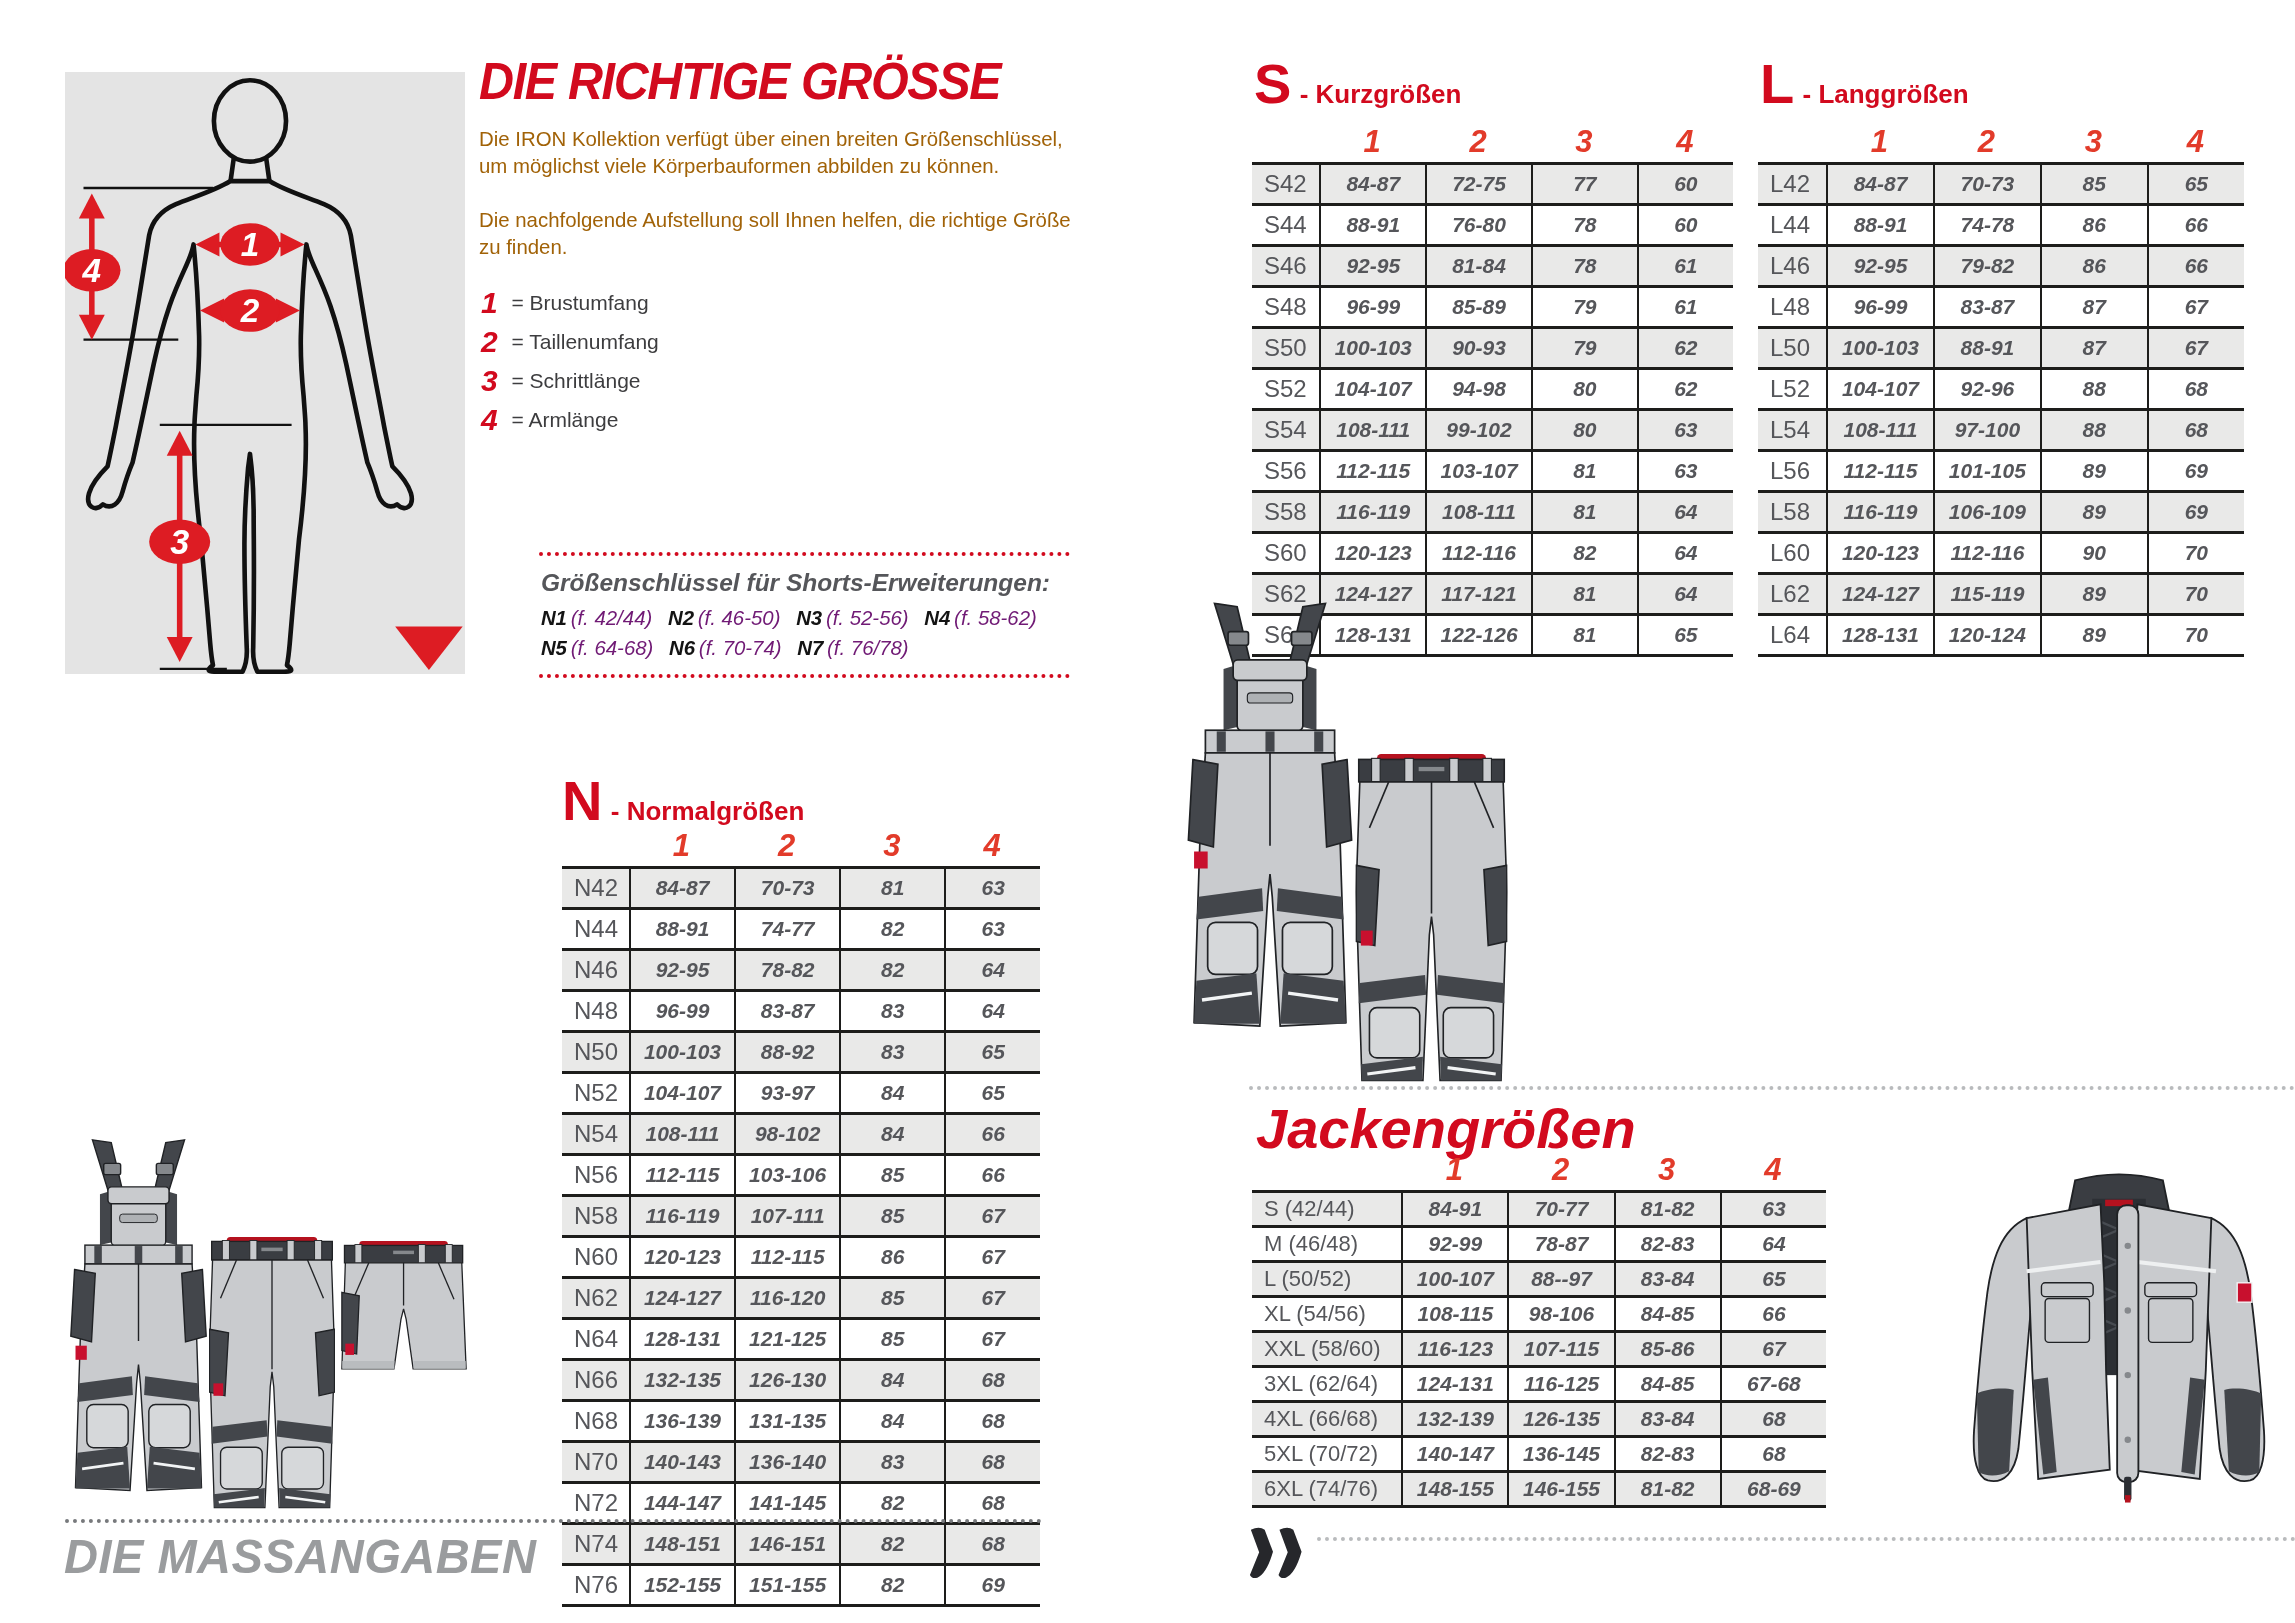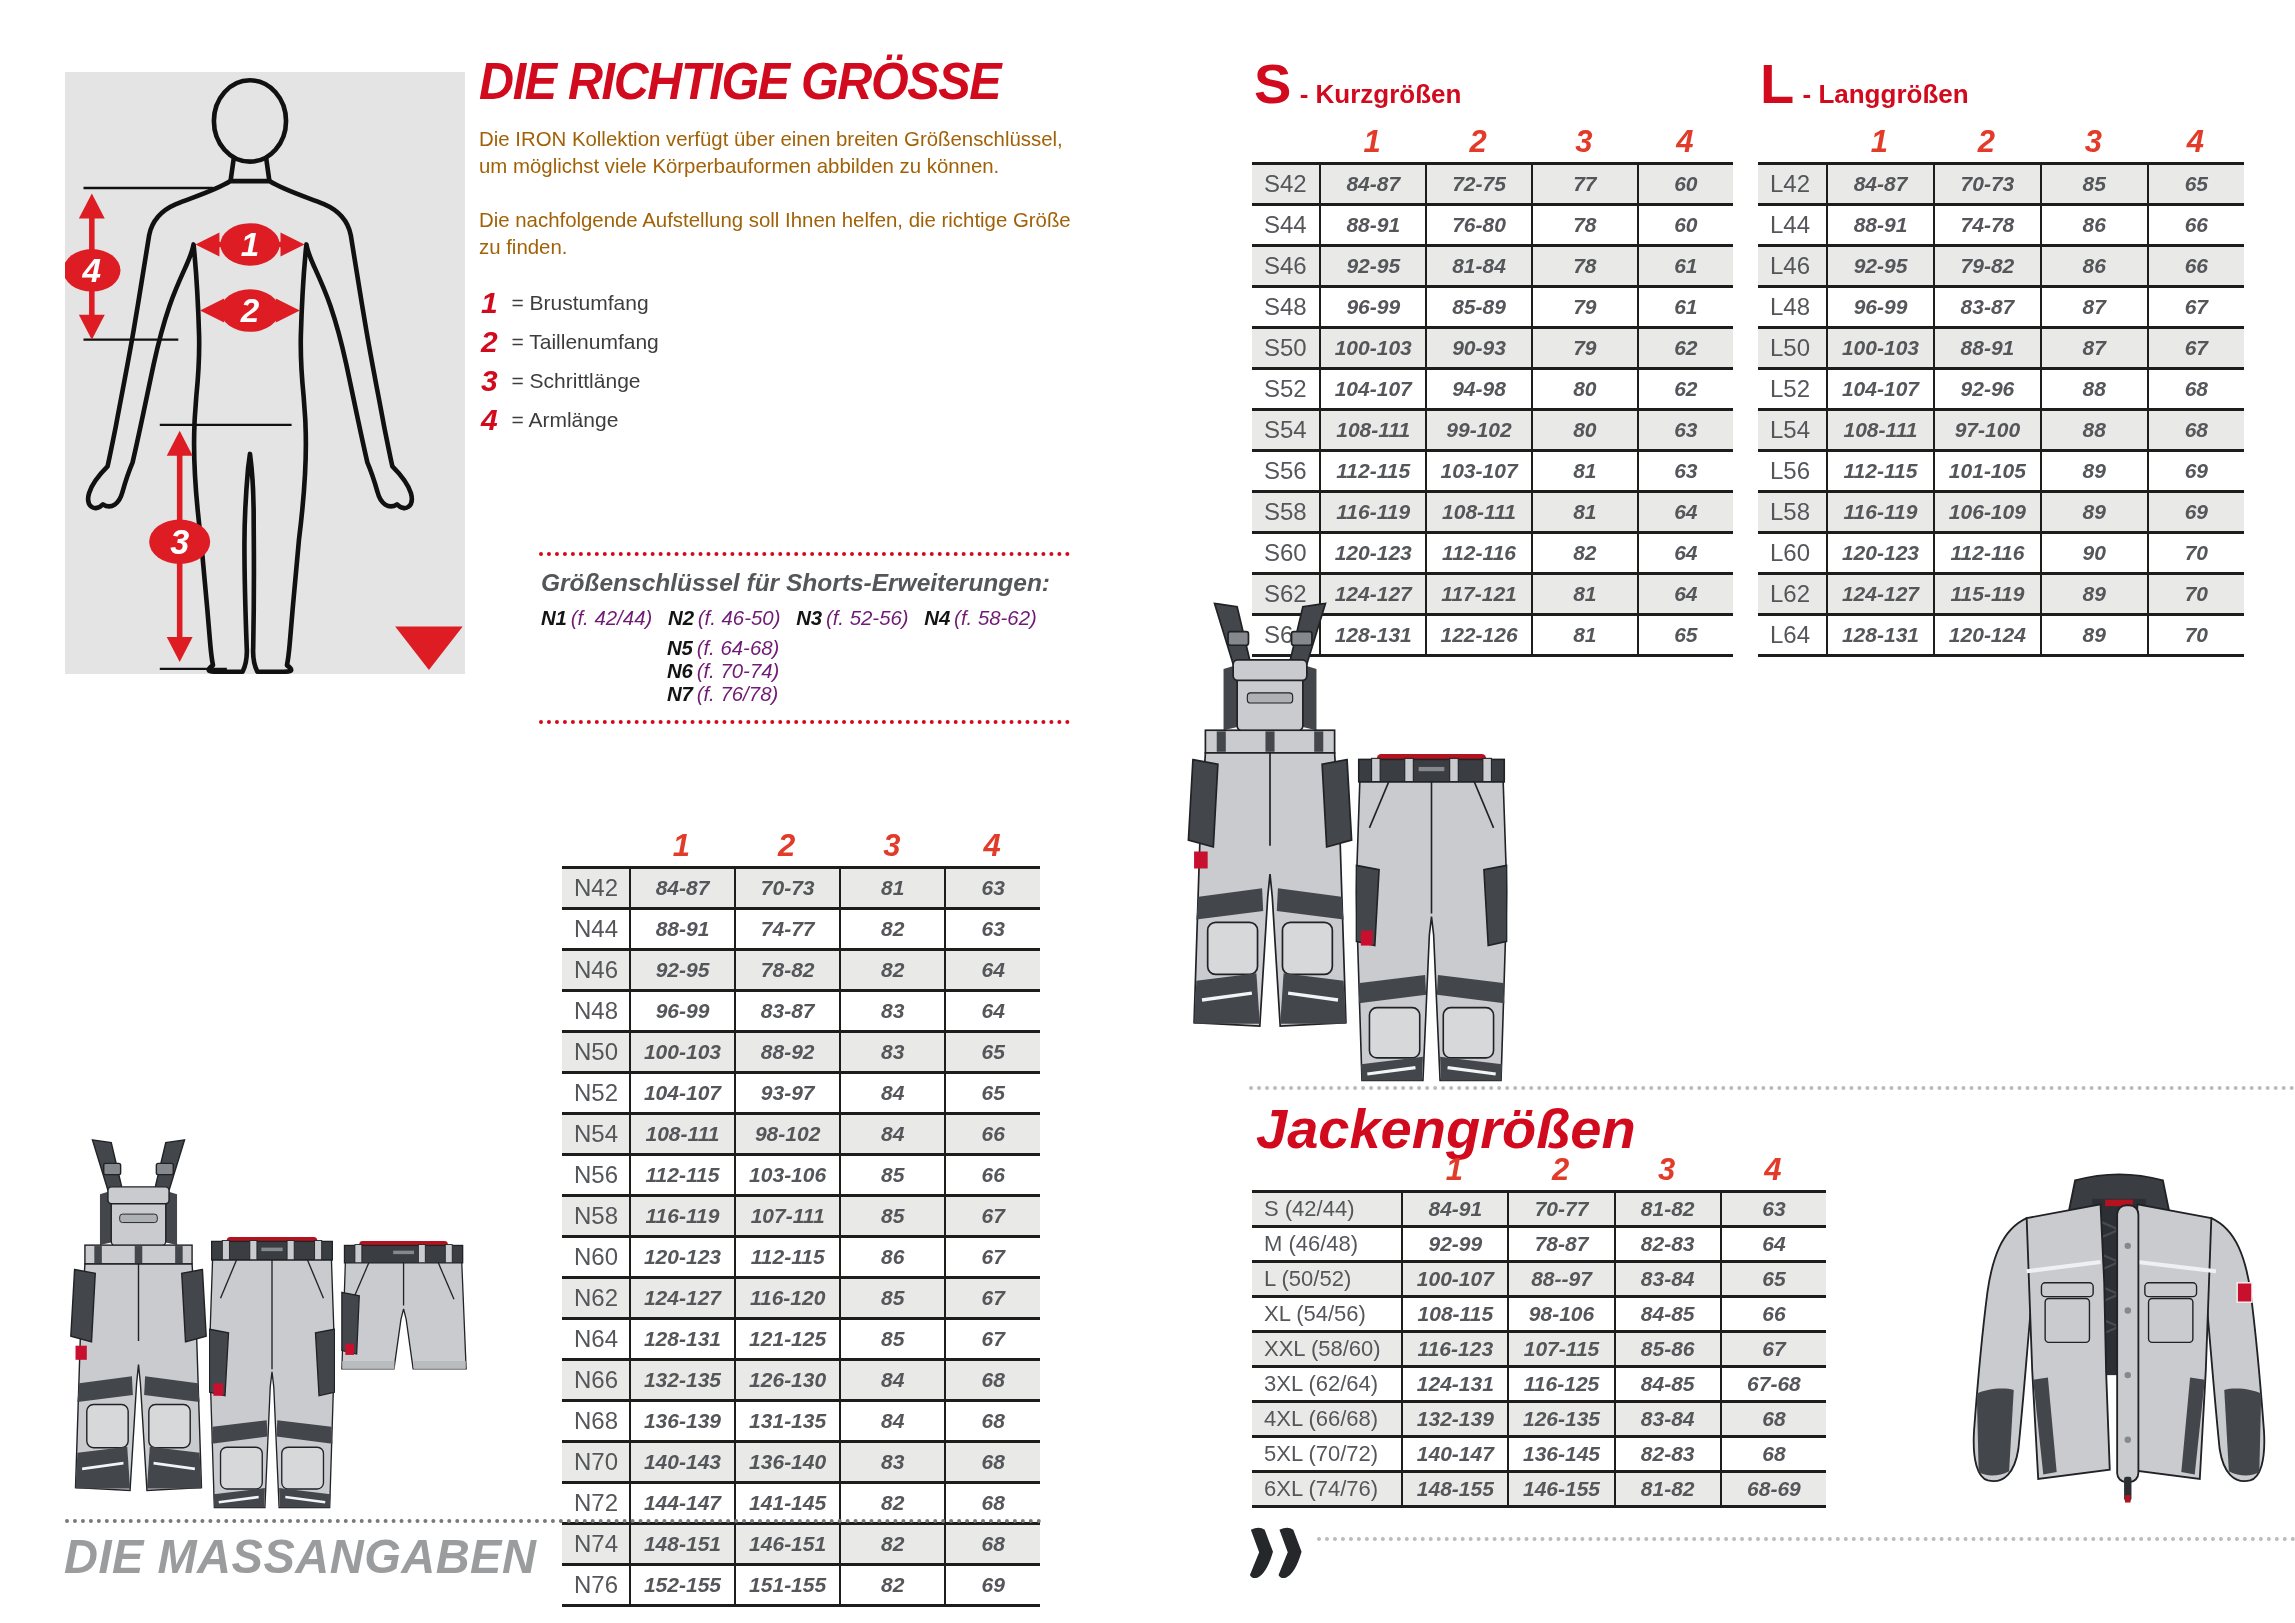--- a/index.html
+++ b/index.html
@@ -22,21 +22,21 @@
   .legend { position:absolute; left:481px; top:283px; }
   .legend-item { height:39px; display:flex; align-items:center; }
   .lnum { width:30.5px; font-size:30px; font-weight:800; font-style:italic; color:#d20a1e; }
   .llabel { font-size:21px; color:#3d3d3f; }
 
   .shorts-box { position:absolute; left:539px; top:552px; width:527px;
     border-top:4.2px dotted #d20a1e; border-bottom:4.2px dotted #d20a1e; padding:13px 1.9px 14px 1.9px; }
   .shorts-title { font-size:24.5px; font-style:italic; font-weight:700; color:#55565a; white-space:nowrap; }
   .shorts-row { display:flex; font-style:italic; font-size:20.4px; margin-top:10.2px; white-space:nowrap; }
   .shorts-row .shorts-item { margin-right:15.7px; }
-  .shorts-row.r2 { margin-left:126px; margin-top:6.5px;flex-direction:column; }
+  .shorts-row.r2 { margin-top:6.5px; }
   .sk { font-weight:800; color:#141414; }
   .sr { color:#701a75; margin-left:3.7px; }
 
   
   .sec-head { position:absolute; white-space:nowrap; color:#d20a1e; }
   .big-letter { font-size:56px; font-weight:800; vertical-align:baseline; }
   .sub { font-size:26px; font-weight:700; margin-left:8.3px; }
   .n-head { left:562px; top:768px; }
   .s-head { left:1254px; top:51px; }
   .l-head { left:1760px; top:51px; }
@@ -506,20 +506,23 @@
         <div class="tr row">
           <span class="lab">L64</span>
           <span class="val">128-131</span>
           <span class="val">120-124</span>
           <span class="val">89</span>
           <span class="val">70</span>
         </div>
       </div>
   </div>
 
+  <div class="sec-head n-head">
+    <span class="big-letter">N</span><span class="sub">- Normalgrößen</span>
+  </div>
   <div class="size-table n-table">
     <div class="tr head">
       <span class="lab"></span>
       <span class="num">1</span>
       <span class="num">2</span>
       <span class="num">3</span>
       <span class="num">4</span>
     </div>
     <div class="tbody">
 

